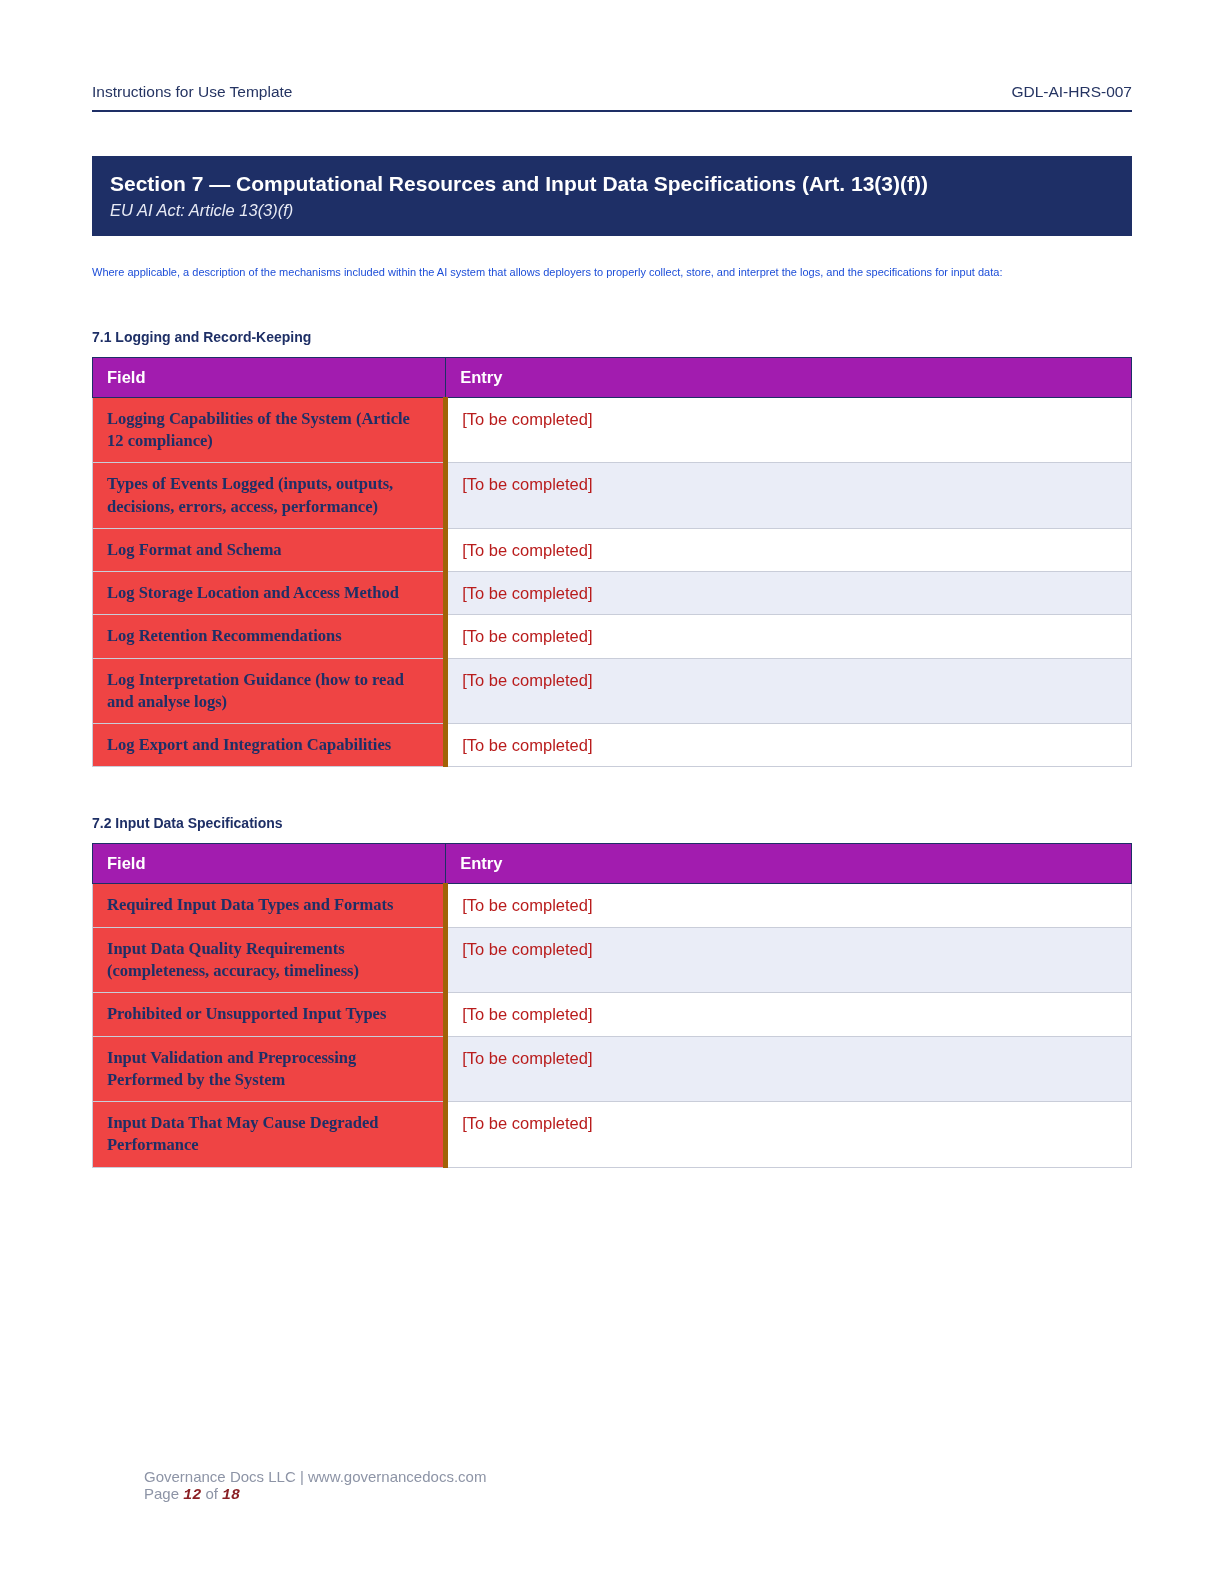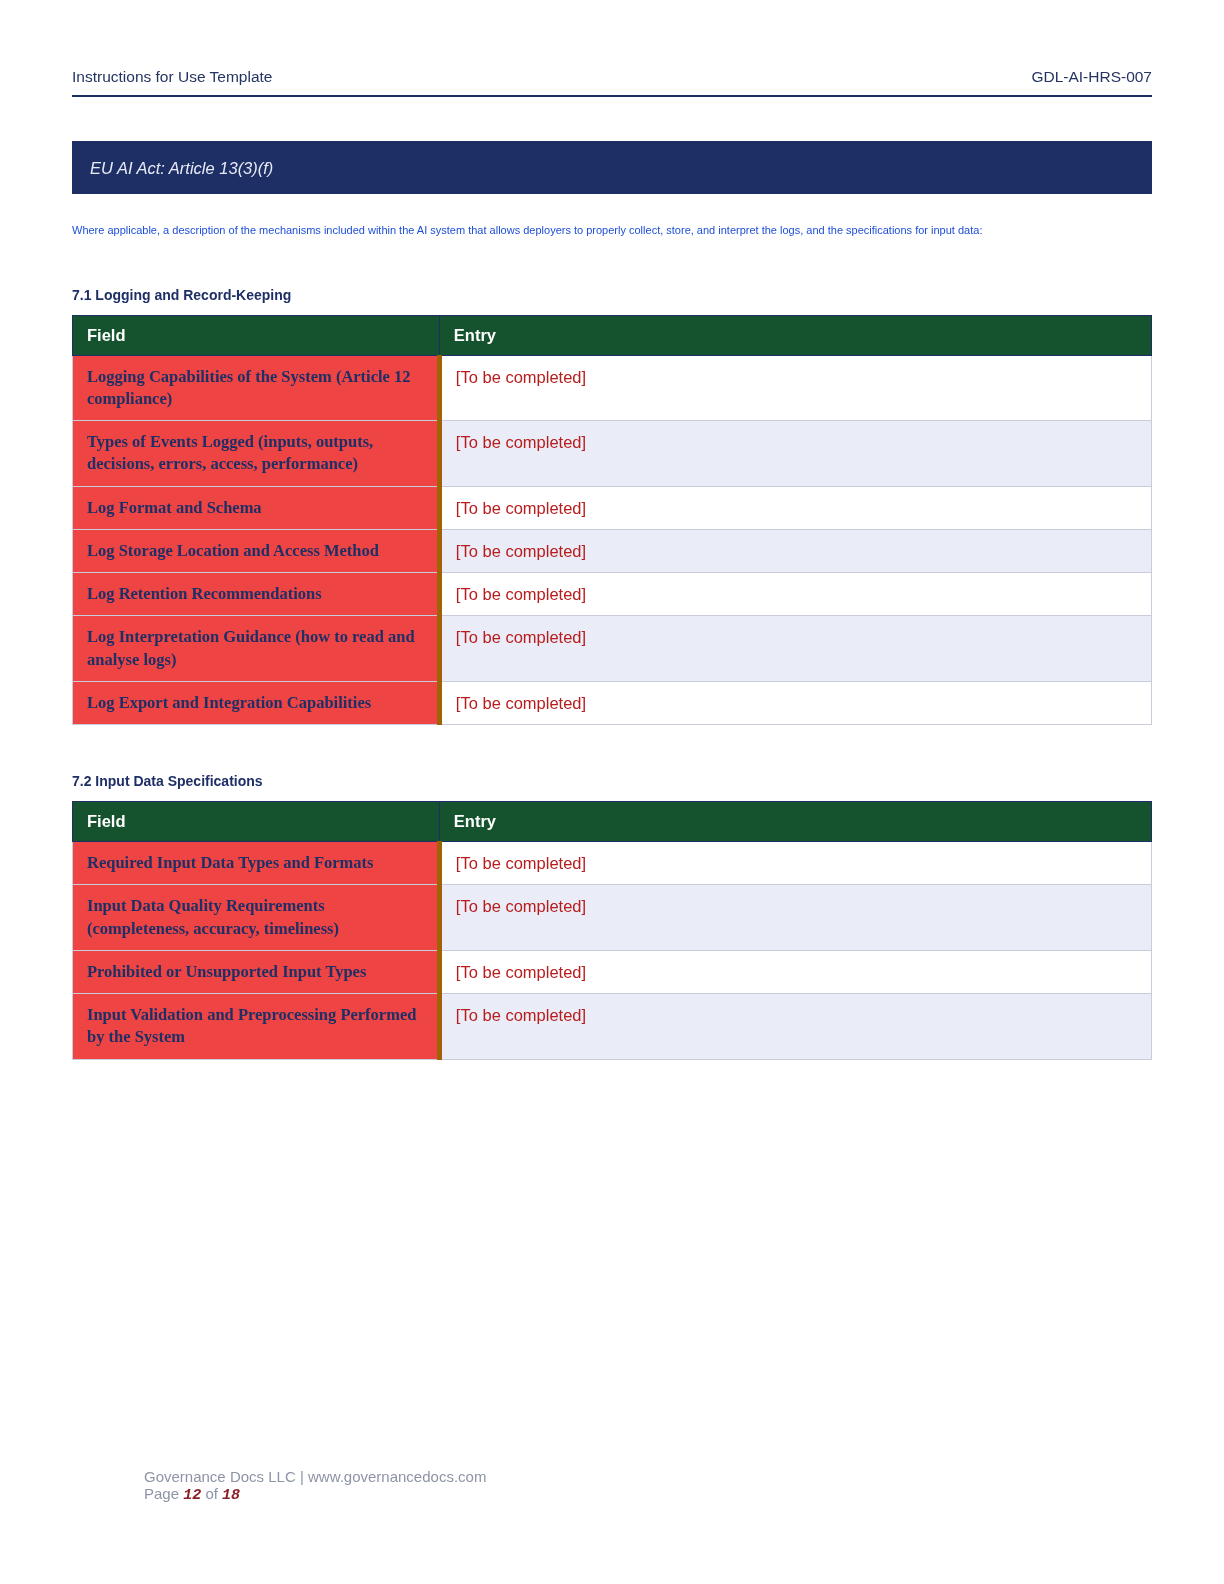--- a/index.html
+++ b/index.html
@@ -2,21 +2,21 @@
 <html><head>
 <meta charset="utf-8">
 <style>
   * { margin:0; padding:0; box-sizing:border-box; }
   html,body { background:#ffffff; }
   body { font-family:"Liberation Sans","DejaVu Sans",sans-serif; }
   .page {
     position:relative; width:1224px; height:1584px; margin:0 auto;
     background:#ffffff; overflow:hidden;
   }
-  .content { padding:0 72px; }
+  .content { padding:0 92px;margin-top:15px; }
 
   
   .doc-header {
     display:flex; justify-content:space-between; align-items:flex-end;
     padding-top:68px; font-size:15.5px; color:#253462;
   }
   .header-rule { height:2px; background:#1e2f66; margin-top:9px; }
 
   
   .banner {
@@ -30,21 +30,21 @@
 
   .section-heading {
     margin-top:48px; font-size:14px; font-weight:bold; color:#1e2f66;
   }
 
   table.spec-table {
     width:100%; border-collapse:collapse; margin-top:12px;
     font-size:16.5px; border:1px solid #c9cdd9;
   }
   .spec-table th {
-    background:#14532d; color:#ffffff; text-align:left;
+    background:#a21caf; color:#ffffff; text-align:left;
     padding:10px 14px; font-size:16.5px; font-weight:bold;
     border:1px solid #1e2f66;
   }
   .spec-table th + th { border-left:1px solid rgba(255,255,255,0.45); }
   .spec-table td {
     vertical-align:top; padding:10px 14px; line-height:1.35;
     border-top:1px solid #c9cdd9;
   }
   .field-cell {
     width:34%; background:#ef4444; color:#1e2f66; font-weight:bold;
@@ -68,20 +68,21 @@
 <div class="page">
   <div class="content">
 
     <div class="doc-header">
       <span>Instructions for Use Template</span>
       <span>GDL-AI-HRS-007</span>
     </div>
     <div class="header-rule"></div>
 
     <div class="banner">
+      <div class="banner-title">Section 7 — Computational Resources and Input Data Specifications (Art. 13(3)(f))</div>
       <div class="banner-subtitle">EU AI Act: Article 13(3)(f)</div>
     </div>
 
     <p class="intro">Where applicable, a description of the mechanisms included within the AI system that allows deployers to properly collect, store, and interpret the logs, and the specifications for input data:</p>
 
     <h2 class="section-heading">7.1 Logging and Record-Keeping</h2>
     <table class="spec-table">
       <thead>
         <tr>
           <th>Field</th>
@@ -138,20 +139,24 @@
           <td class="entry-cell">[To be completed]</td>
         </tr>
         <tr>
           <td class="field-cell">Prohibited or Unsupported Input Types</td>
           <td class="entry-cell">[To be completed]</td>
         </tr>
         <tr>
           <td class="field-cell">Input Validation and Preprocessing Performed by the System</td>
           <td class="entry-cell">[To be completed]</td>
         </tr>
+        <tr>
+          <td class="field-cell">Input Data That May Cause Degraded Performance</td>
+          <td class="entry-cell">[To be completed]</td>
+        </tr>
       </tbody>
     </table>
 
   </div>
 
   <div class="doc-footer">
     <span>Governance Docs LLC | www.governancedocs.com</span>
     <span><span>Page</span> <span class="page-num">12</span> <span>of</span> <span class="page-num">18</span></span>
   </div>
 </div>

